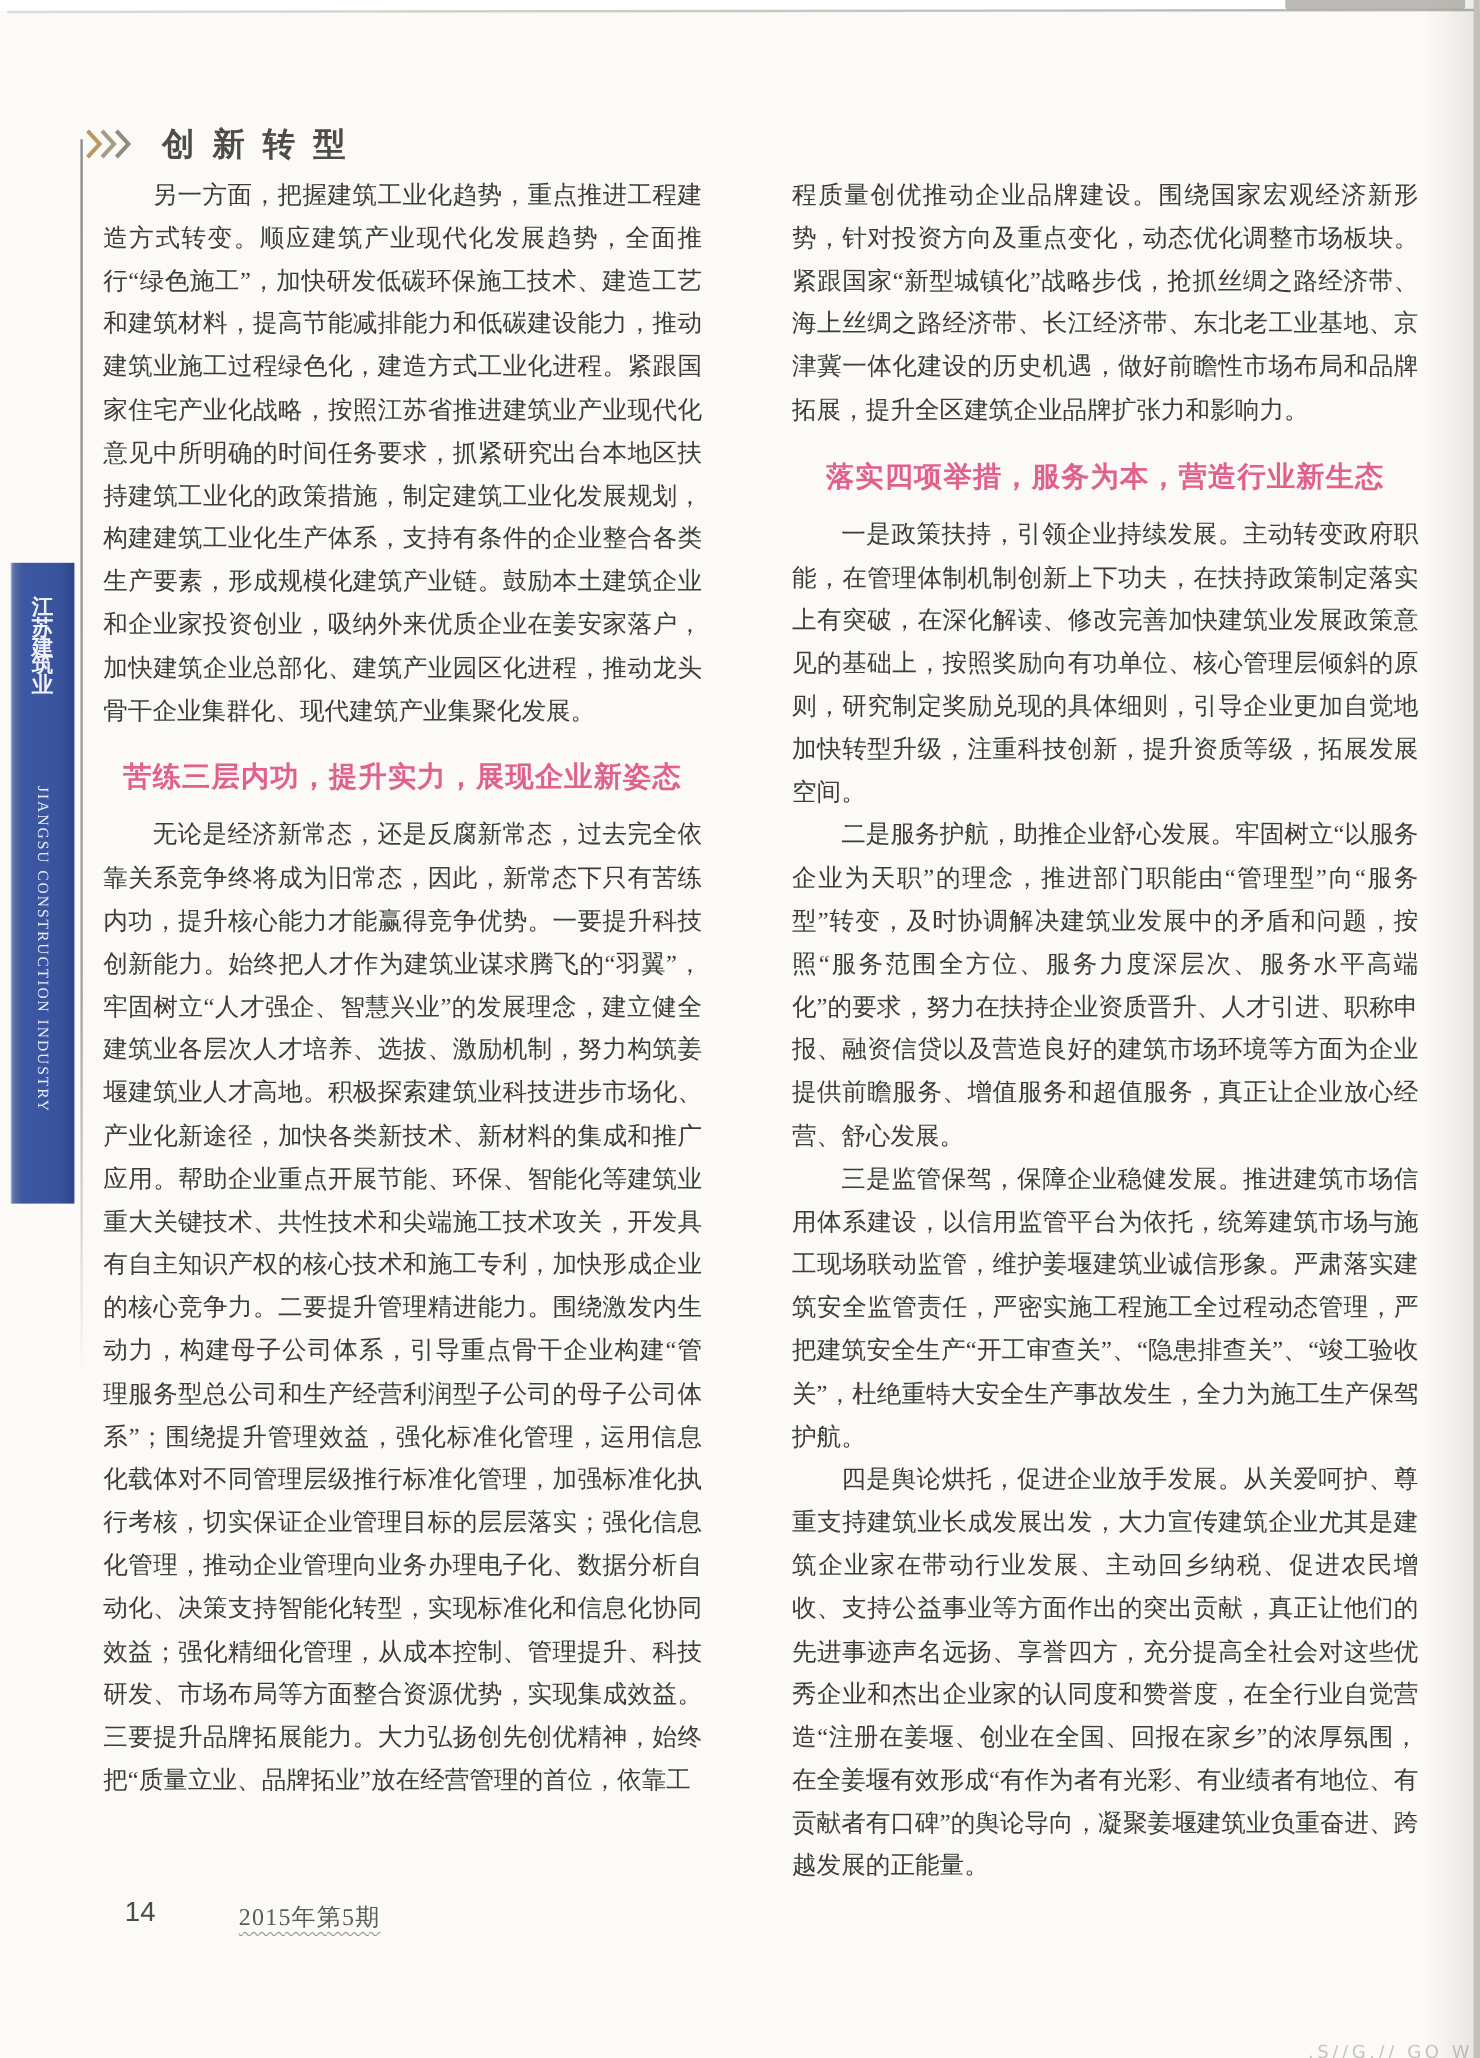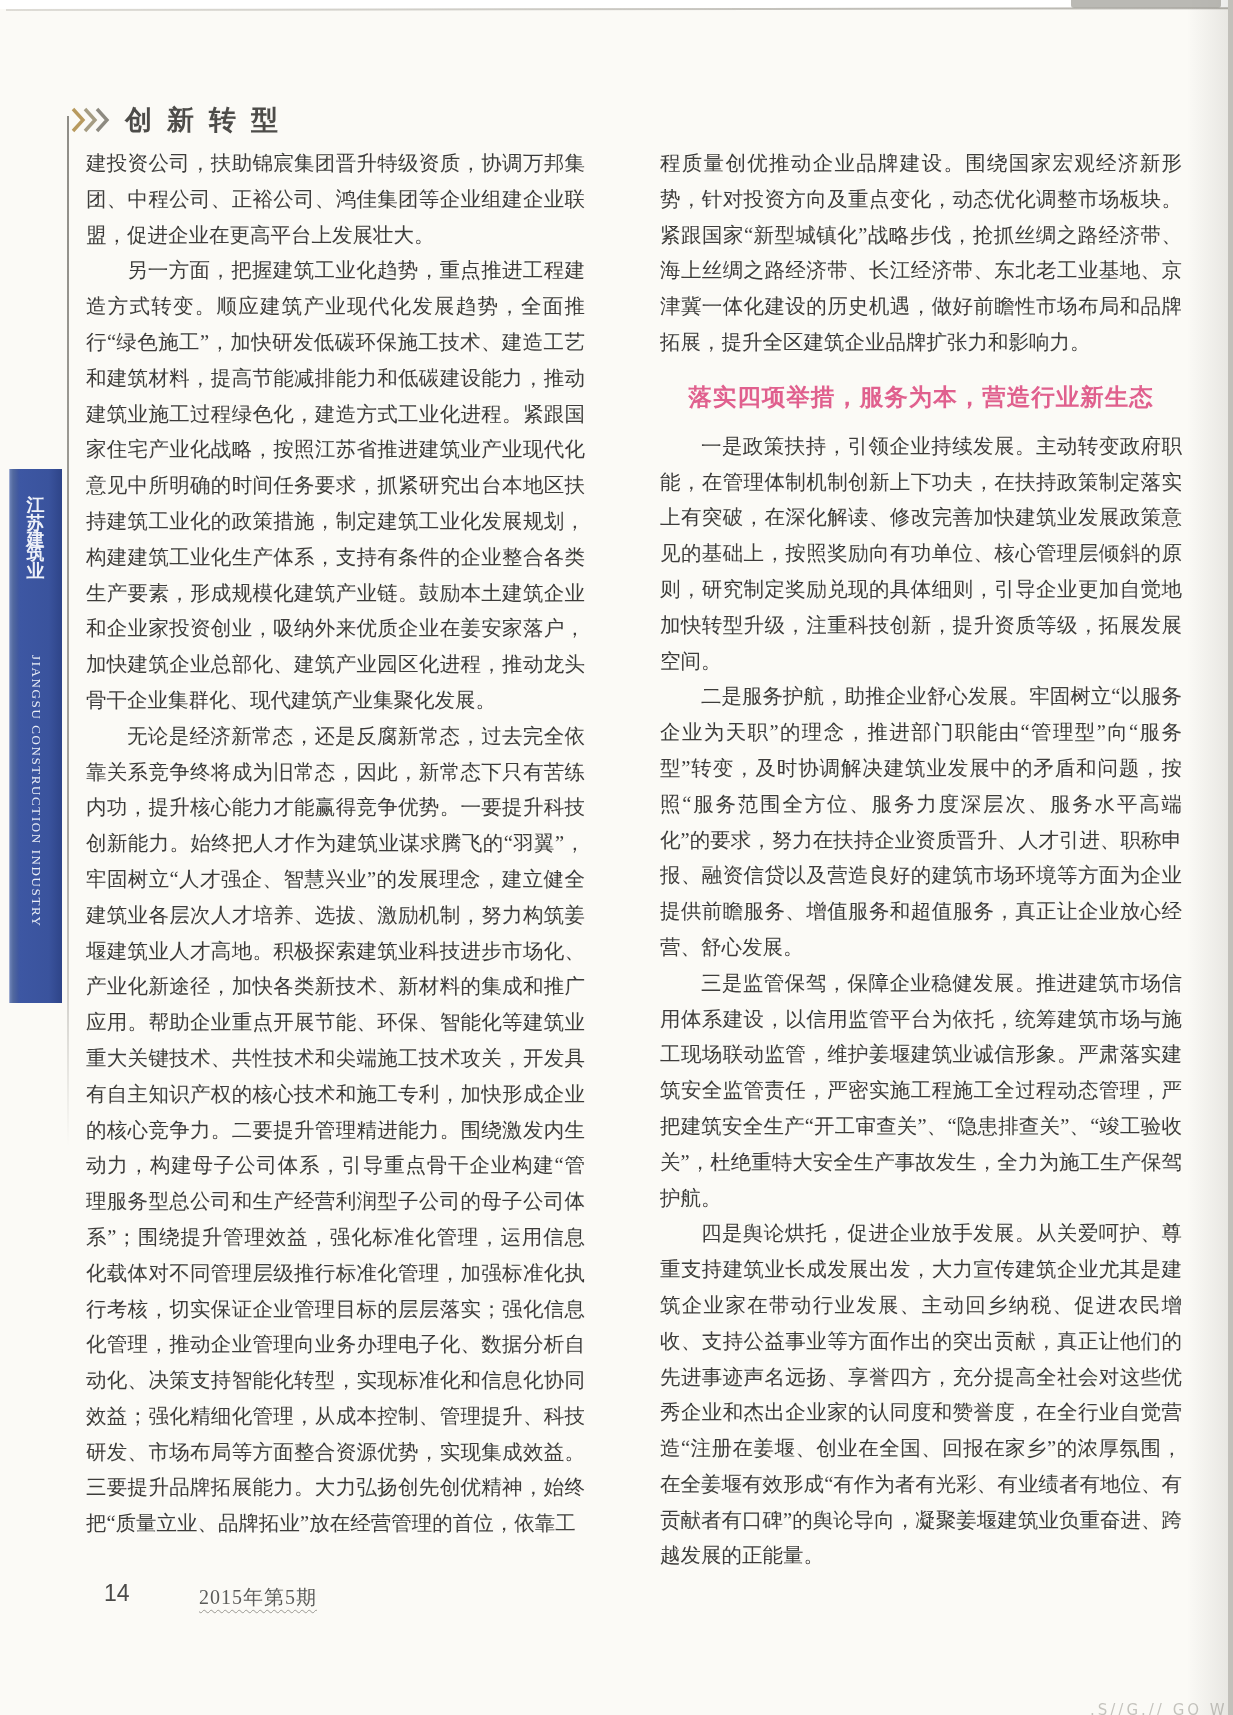--- a/index.html
+++ b/index.html
@@ -11,21 +11,21 @@
   
   .top-strip { position:absolute; top:0; left:0; right:0; height:9px; background:#ffffff; }
   .top-line  { position:absolute; top:9px; left:6px; right:0; height:2px;
                background:linear-gradient(to right,#dedcd6,#b5b3ad); transform:rotate(-0.08deg); transform-origin:left center; }
   .right-shade { position:absolute; top:0; right:0; width:46px; height:100%;
                background:linear-gradient(to right, rgba(120,118,110,0), rgba(120,118,110,0.16)); }
   .right-edge  { position:absolute; top:0; right:0; width:5px; height:100%; background:#c2c0ba; }
   .corner-smudge { position:absolute; top:0; right:12px; width:150px; height:8px;
                background:#a3a19b; opacity:.75; border-radius:0 0 3px 3px; }
   
-  .header { position:absolute; left:70px; top:102px; display:flex; align-items:center; gap:13px; }
+  .header { position:absolute; left:70px; top:102px; display:flex; align-items:center; gap:23px; }
   .chevrons { display:block; }
   .header-title {
     font-family:"Liberation Sans", sans-serif; font-size:27px; font-weight:600;
     color:#4d4c49; letter-spacing:15px; white-space:nowrap;
   }
   .v-rule { position:absolute; left:67px; top:116px; width:2px; height:1030px;
     background:linear-gradient(to bottom,#8f8d87,#a8a6a0 70%, rgba(168,166,160,0)); }
   
   .spine { position:absolute; left:9px; top:469px; width:53px; height:534px;
     background:linear-gradient(to right,#7489bd 0px,#52699f 4px,#41599f 9px,#3d57a3 20%,#3a539d 75%,#2e4488 100%);
@@ -80,22 +80,22 @@
     <span class="header-title">创新转型</span>
   </div>
   <div class="v-rule"></div>
 
   <div class="spine">
     <div class="spine-cjk">江苏建筑业</div>
     <div class="spine-en">JIANGSU CONSTRUCTION INDUSTRY</div>
   </div>
 
   <div class="col-left">
-    <p class="body">建投资公司，扶助锦宸集团晋升特级资质，协调万邦集团、中程公司、正裕公司、鸿佳集团等企业组建企业联盟，促进企业在更高平台上发展壮大。</p>
     <p class="body indent">另一方面，把握建筑工业化趋势，重点推进工程建造方式转变。顺应建筑产业现代化发展趋势，全面推行“绿色施工”，加快研发低碳环保施工技术、建造工艺和建筑材料，提高节能减排能力和低碳建设能力，推动建筑业施工过程绿色化，建造方式工业化进程。紧跟国家住宅产业化战略，按照江苏省推进建筑业产业现代化意见中所明确的时间任务要求，抓紧研究出台本地区扶持建筑工业化的政策措施，制定建筑工业化发展规划，构建建筑工业化生产体系，支持有条件的企业整合各类生产要素，形成规模化建筑产业链。鼓励本土建筑企业和企业家投资创业，吸纳外来优质企业在姜安家落户，加快建筑企业总部化、建筑产业园区化进程，推动龙头骨干企业集群化、现代建筑产业集聚化发展。</p>
+    <h2 class="section">苦练三层内功，提升实力，展现企业新姿态</h2>
     <p class="body indent">无论是经济新常态，还是反腐新常态，过去完全依靠关系竞争终将成为旧常态，因此，新常态下只有苦练内功，提升核心能力才能赢得竞争优势。一要提升科技创新能力。始终把人才作为建筑业谋求腾飞的“羽翼”，牢固树立“人才强企、智慧兴业”的发展理念，建立健全建筑业各层次人才培养、选拔、激励机制，努力构筑姜堰建筑业人才高地。积极探索建筑业科技进步市场化、产业化新途径，加快各类新技术、新材料的集成和推广应用。帮助企业重点开展节能、环保、智能化等建筑业重大关键技术、共性技术和尖端施工技术攻关，开发具有自主知识产权的核心技术和施工专利，加快形成企业的核心竞争力。二要提升管理精进能力。围绕激发内生动力，构建母子公司体系，引导重点骨干企业构建“管理服务型总公司和生产经营利润型子公司的母子公司体系”；围绕提升管理效益，强化标准化管理，运用信息化载体对不同管理层级推行标准化管理，加强标准化执行考核，切实保证企业管理目标的层层落实；强化信息化管理，推动企业管理向业务办理电子化、数据分析自动化、决策支持智能化转型，实现标准化和信息化协同效益；强化精细化管理，从成本控制、管理提升、科技研发、市场布局等方面整合资源优势，实现集成效益。三要提升品牌拓展能力。大力弘扬创先创优精神，始终把“质量立业、品牌拓业”放在经营管理的首位，依靠工</p>
   </div>
 
   <div class="col-right">
     <p class="body">程质量创优推动企业品牌建设。围绕国家宏观经济新形势，针对投资方向及重点变化，动态优化调整市场板块。紧跟国家“新型城镇化”战略步伐，抢抓丝绸之路经济带、海上丝绸之路经济带、长江经济带、东北老工业基地、京津冀一体化建设的历史机遇，做好前瞻性市场布局和品牌拓展，提升全区建筑企业品牌扩张力和影响力。</p>
     <h2 class="section">落实四项举措，服务为本，营造行业新生态</h2>
     <p class="body indent">一是政策扶持，引领企业持续发展。主动转变政府职能，在管理体制机制创新上下功夫，在扶持政策制定落实上有突破，在深化解读、修改完善加快建筑业发展政策意见的基础上，按照奖励向有功单位、核心管理层倾斜的原则，研究制定奖励兑现的具体细则，引导企业更加自觉地加快转型升级，注重科技创新，提升资质等级，拓展发展空间。</p>
     <p class="body indent">二是服务护航，助推企业舒心发展。牢固树立“以服务企业为天职”的理念，推进部门职能由“管理型”向“服务型”转变，及时协调解决建筑业发展中的矛盾和问题，按照“服务范围全方位、服务力度深层次、服务水平高端化”的要求，努力在扶持企业资质晋升、人才引进、职称申报、融资信贷以及营造良好的建筑市场环境等方面为企业提供前瞻服务、增值服务和超值服务，真正让企业放心经营、舒心发展。</p>
     <p class="body indent">三是监管保驾，保障企业稳健发展。推进建筑市场信用体系建设，以信用监管平台为依托，统筹建筑市场与施工现场联动监管，维护姜堰建筑业诚信形象。严肃落实建筑安全监管责任，严密实施工程施工全过程动态管理，严把建筑安全生产“开工审查关”、“隐患排查关”、“竣工验收关”，杜绝重特大安全生产事故发生，全力为施工生产保驾护航。</p>
     <p class="body indent">四是舆论烘托，促进企业放手发展。从关爱呵护、尊重支持建筑业长成发展出发，大力宣传建筑企业尤其是建筑企业家在带动行业发展、主动回乡纳税、促进农民增收、支持公益事业等方面作出的突出贡献，真正让他们的先进事迹声名远扬、享誉四方，充分提高全社会对这些优秀企业和杰出企业家的认同度和赞誉度，在全行业自觉营造“注册在姜堰、创业在全国、回报在家乡”的浓厚氛围，在全姜堰有效形成“有作为者有光彩、有业绩者有地位、有贡献者有口碑”的舆论导向，凝聚姜堰建筑业负重奋进、跨越发展的正能量。</p>

